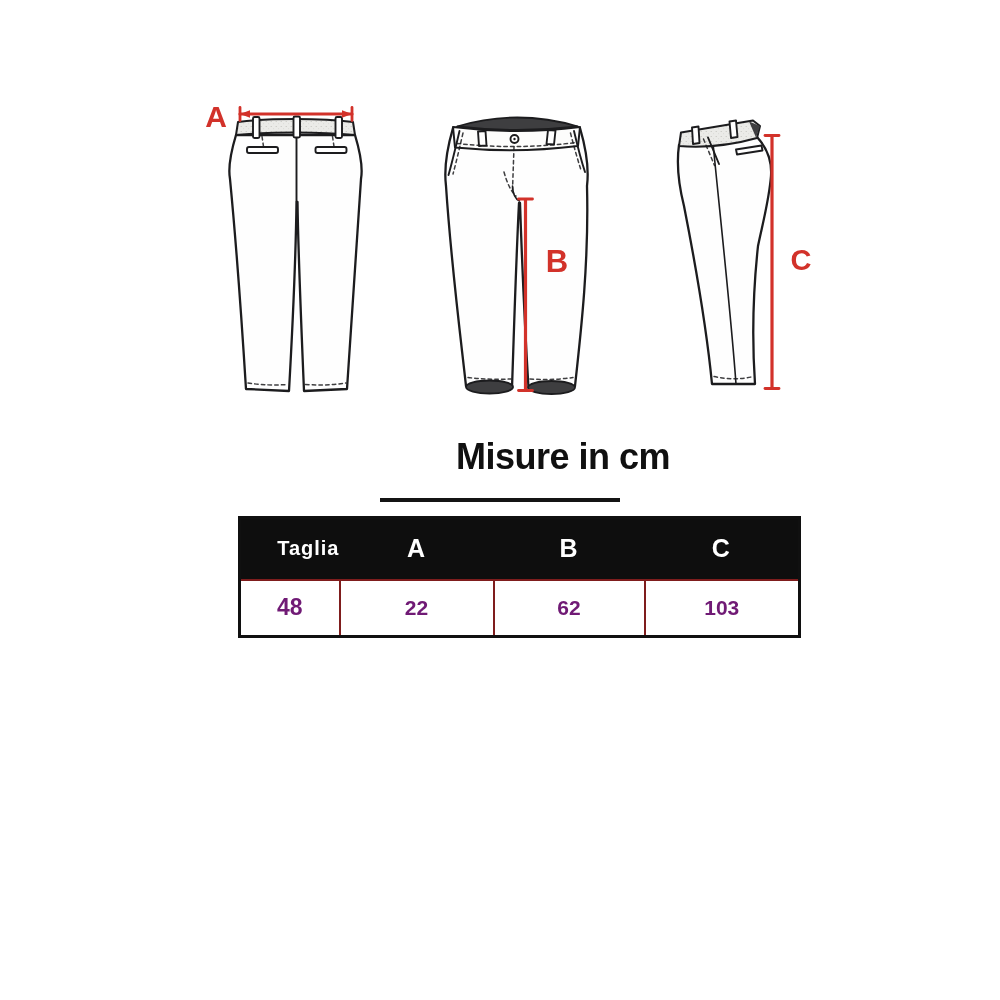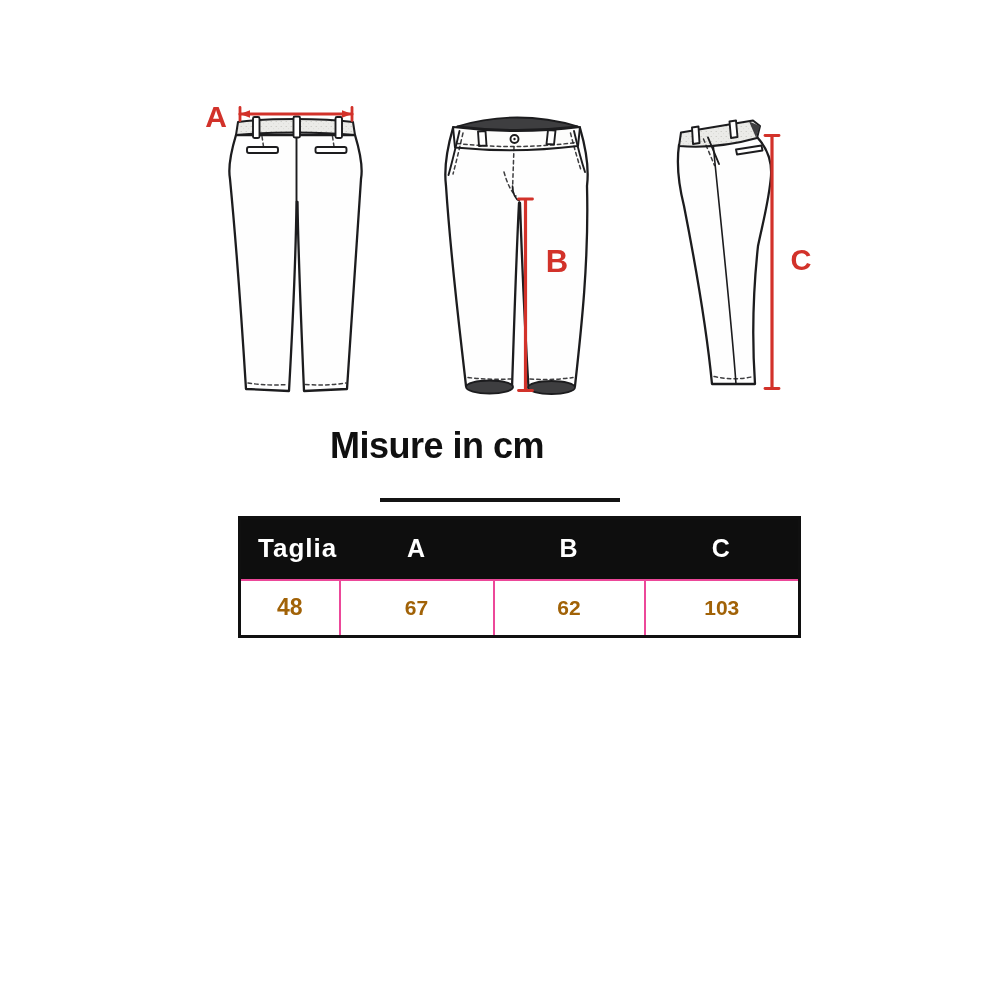--- a/index.html
+++ b/index.html
@@ -28,40 +28,40 @@
   .dark{fill:var(--dark-fill,#3e3e40);stroke:var(--ink,#1c1c1e);stroke-width:1.8;stroke-linejoin:round;}
   .red-line{fill:none;stroke:var(--accent-red,#d2322a);stroke-width:3.2;stroke-linecap:round;}
   .red-cap{fill:none;stroke:var(--accent-red,#d2322a);stroke-width:2.8;stroke-linecap:round;}
   .red-fill{fill:var(--accent-red,#d2322a);stroke:none;}
   .red-label{
     fill:var(--accent-red,#d2322a);
     font-family:"Liberation Sans",sans-serif;font-weight:800;font-size:30px;
   }
 
   
-  .title-wrap{position:absolute;left:330px;top:426px;width:340px;text-align:left;}
+  .title-wrap{position:absolute;left:330px;top:437px;width:340px;text-align:right;}
   .title-wrap h1{
     font-size:36px;font-weight:800;letter-spacing:-.5px;color:#101010;
     font-family:"Liberation Sans",sans-serif;line-height:40px;
   }
   .title-underline{position:absolute;left:380px;top:498px;width:240px;height:3.5px;background:#141414;}
 
   
   table.size-table{
     position:absolute;left:238px;top:516px;width:560px;
     border-collapse:collapse;border:3px solid #101010;table-layout:fixed;
   }
   table.size-table thead tr{background:var(--header-bg,#0e0e0e);color:var(--header-text,#ffffff);height:62px;}
   table.size-table tbody tr{background:#ffffff;height:57px;}
   table.size-table th{
     font-size:25px;font-weight:800;text-align:center;letter-spacing:1px;border:none;
   }
-  table.size-table th.first{text-align:left;padding-left:17px;font-size:26px;}
+  table.size-table th.first{text-align:right;padding-left:17px;font-size:20px;}
   table.size-table td{
-    font-size:21px;font-weight:700;text-align:center;border:2px solid #ec4899;color:#a16207;
+    font-size:21px;font-weight:700;text-align:center;border:2px solid #7f1d1d;color:#701a75;
   }
   table.size-table td.first{font-size:23px;font-weight:800;}
   col.c-taglia{width:100px;} col.c-a{width:154px;} col.c-b{width:151px;} col.c-c{width:155px;}
 </style>
 </head>
 <body>
 
 <div class="canvas">
 
   <svg class="illustrations" viewBox="0 0 1000 430" aria-hidden="true">
@@ -210,20 +210,20 @@
       <tr>
         <th class="first">Taglia</th>
         <th>A</th>
         <th>B</th>
         <th>C</th>
       </tr>
     </thead>
     <tbody>
       <tr>
         <td class="first">48</td>
-        <td>67</td>
+        <td>22</td>
         <td>62</td>
         <td>103</td>
       </tr>
     </tbody>
   </table>
 
 </div>
 
 </body></html>

